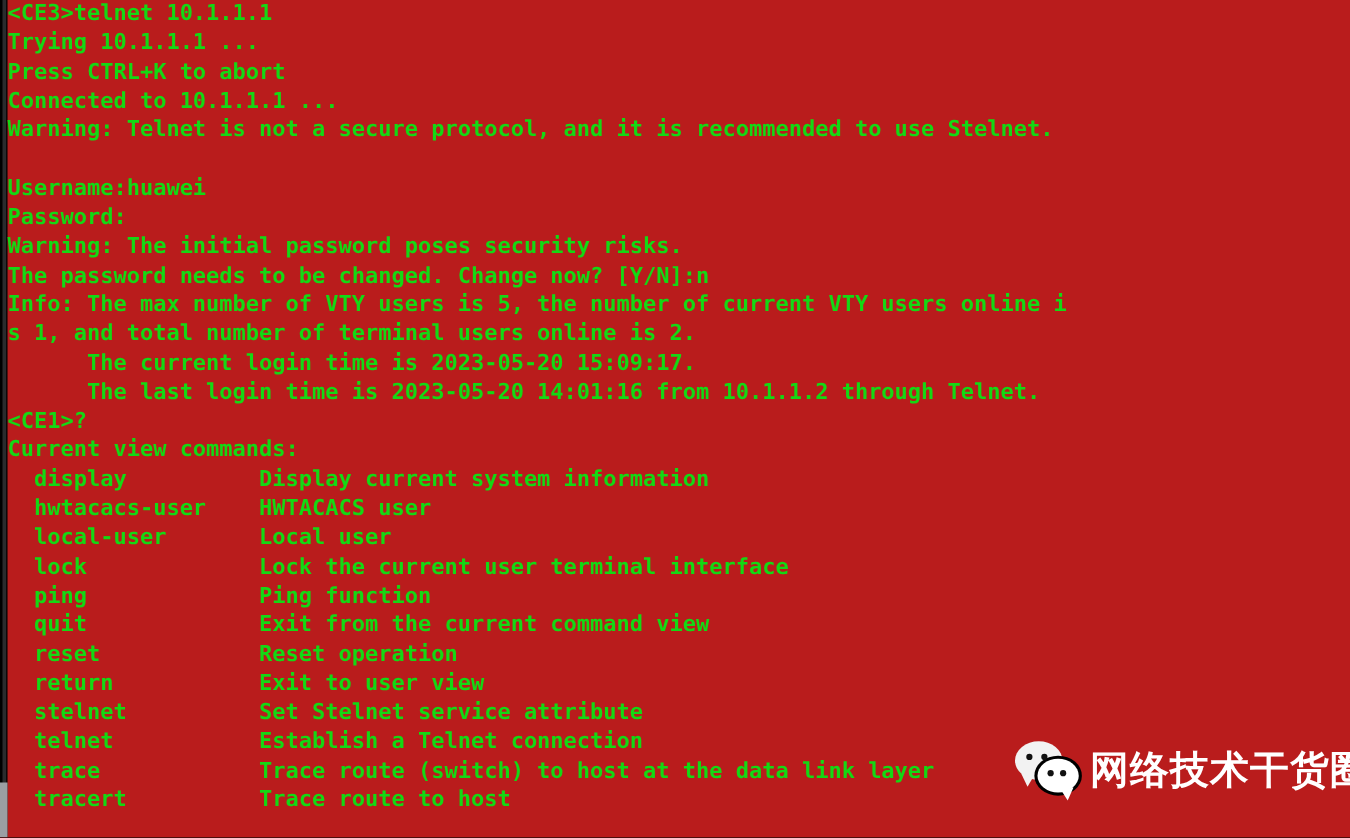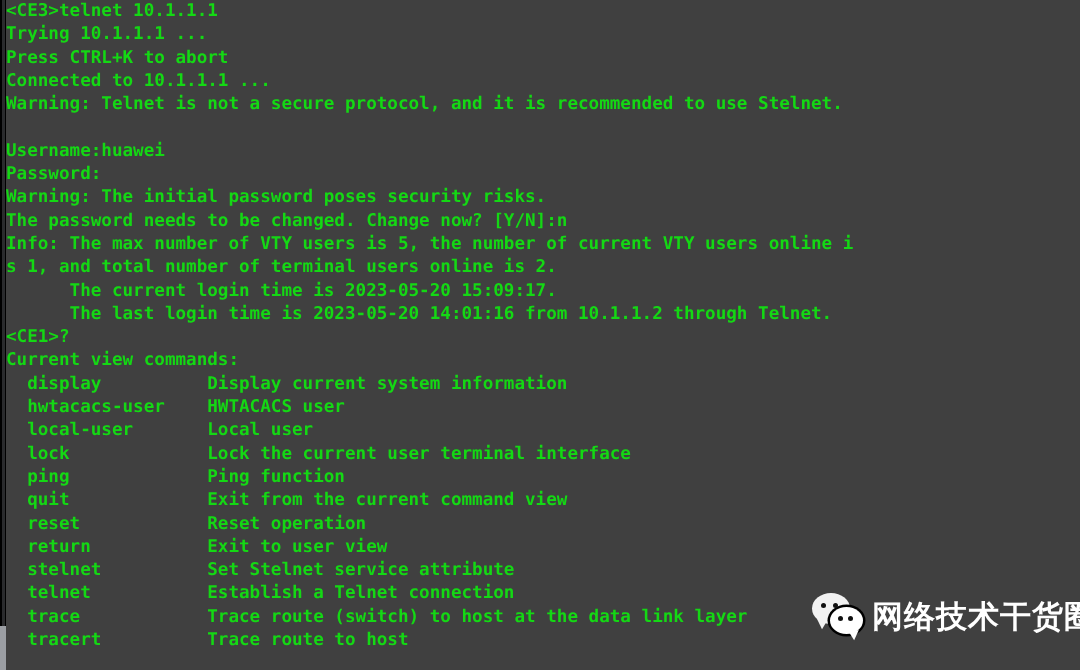--- a/index.html
+++ b/index.html
@@ -5,21 +5,21 @@
   html, body {
     margin: 0;
     padding: 0;
     background: #000000;
   }
 
   #terminal-window {
     position: relative;
     width: 1080px;
     height: 670px;
-    background: #404040;
+    background: #b91c1c;
     overflow: hidden;
   }
 
   
   #left-gutter {
     position: absolute;
     left: 0;
     top: 0;
     width: 6px;
     height: 670px;

